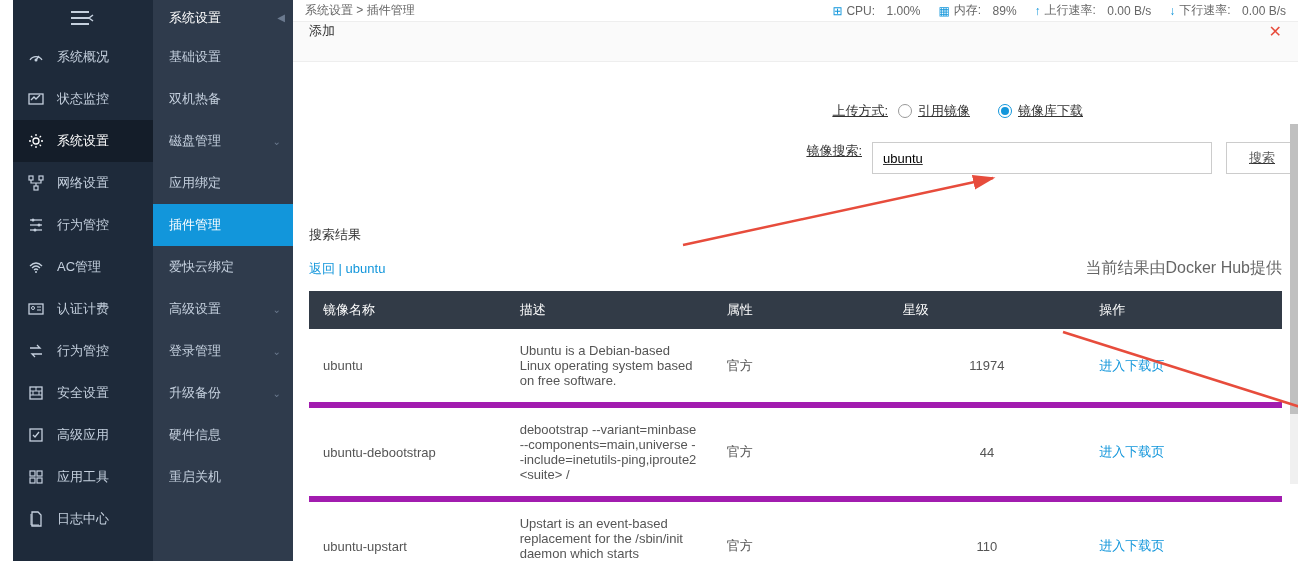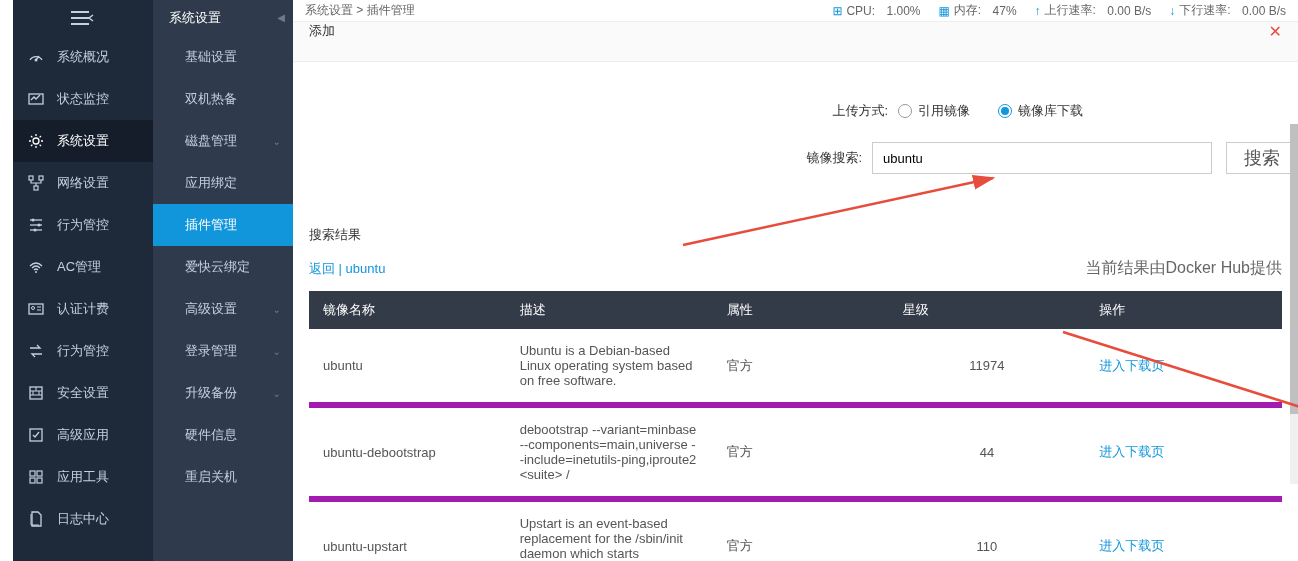--- a/index.html
+++ b/index.html
@@ -10,21 +10,21 @@
     
     .sidebar-main { width: 140px; background: #1e2a3a; color: #c5d0de; margin-left: 13px; }
     .sidebar-logo { height: 36px; display: flex; align-items: center; justify-content: center; background: #1e2a3a; border-bottom: 1px solid #1e2a3a; }
     .sidebar-nav-item { height: 42px; display: flex; align-items: center; padding-left: 14px; cursor: pointer; color: #c5d0de; }
     .sidebar-nav-item.active { background: #141d29; color: #fff; }
     .sidebar-nav-item .nav-icon { width: 18px; height: 18px; margin-right: 12px; display: inline-flex; align-items: center; justify-content: center; }
     
     
     .sidebar-sub { width: 140px; background: #2f3b4c; color: #c5d0de; position: relative; }
     .sidebar-sub-header { height: 36px; display: flex; align-items: center; padding-left: 16px; color: #fff; font-size: 13px; }
-    .sidebar-sub-item { height: 42px; display: flex; align-items: center; padding-left: 32px; cursor: pointer; color: #c5d0de; justify-content: space-between; padding-right: 12px; }
+    .sidebar-sub-item { height: 42px; display: flex; align-items: center; padding-left: 16px; cursor: pointer; color: #c5d0de; justify-content: space-between; padding-right: 12px; }
     .sidebar-sub-item.active { background: #1296db; color: #fff; }
     .chevron { color: #6b7a8f; font-size: 10px; }
     .collapse-caret { position: absolute; top: 12px; right: 8px; color: #6b7a8f; font-size: 10px; }
     
     
     .main { flex: 1; display: flex; flex-direction: column; background: #fff; overflow: hidden; }
     
     .status-bar { height: 22px; display: flex; align-items: center; padding: 0 12px; font-size: 12px; color: #666; border-bottom: 1px solid #eee; }
     .breadcrumb { flex: 1; }
     .status-items { display: flex; gap: 18px; align-items: center; }
@@ -32,32 +32,32 @@
     .status-item .si-icon { color: #1296db; font-size: 12px; }
     .status-item .si-icon.up { color: #1296db; }
     .status-item .si-icon.down { color: #1296db; }
     
     .panel-header { height: 40px; display: flex; align-items: flex-start; padding: 0 16px; border-bottom: 1px solid #eee; justify-content: space-between; background: #fafafa; }
     .panel-header .close-x { color: #e74c3c; cursor: pointer; font-size: 16px; }
     
     .content-body { flex: 1; overflow-y: auto; position: relative; padding-bottom: 20px; }
     
     .form-area { padding: 40px 0 30px; }
-    .form-row { display: flex; align-items: center; margin-bottom: 22px; }
+    .form-row { display: flex; align-items: flex-start; margin-bottom: 22px; text-decoration: underline; }
     .form-label { width: 605px; text-align: right; padding-right: 10px; color: #333; }
     .form-control { flex: 1; display: flex; align-items: center; gap: 14px; }
     
     .radio-group { display: flex; gap: 28px; }
     .radio-item { display: flex; align-items: center; gap: 6px; cursor: pointer; }
     .radio-circle { width: 14px; height: 14px; border: 1px solid #999; border-radius: 50%; display: inline-flex; align-items: center; justify-content: center; }
     .radio-circle.checked { border-color: #1296db; }
     .radio-circle.checked::after { content: ''; width: 8px; height: 8px; background: #1296db; border-radius: 50%; }
     
     .text-input { width: 340px; height: 32px; border: 1px solid #ccc; padding: 0 10px; font-size: 13px; }
-    .btn-search { width: 72px; height: 32px; border: 1px solid #ccc; background: #fff; cursor: pointer; font-size: 18px; color: #555; }
+    .btn-search { width: 72px; height: 32px; border: 1px solid #ccc; background: #fff; cursor: pointer; font-size: 13px; color: #555; }
     
     .results-section { padding: 0 16px; }
     .results-title { margin-bottom: 14px; color: #333; }
     .results-meta { display: flex; justify-content: space-between; align-items: center; margin-bottom: 12px; }
     .back-link { color: #1296db; cursor: pointer; }
     .provider-note { color: #666; font-size: 16px; }
     
     .table { width: 100%; border-collapse: collapse; }
     .table thead th { background: #323b47; color: #fff; text-align: left; padding: 10px 14px; font-weight: normal; font-size: 13px; }
     .table tbody td { padding: 14px; border-bottom: 6px solid #a21caf; vertical-align: middle; color: #555; }
@@ -254,21 +254,21 @@
     <div class="sidebar-sub-item">
         <span>重启关机</span>
       </div>
   </div>
 
   <div class="main">
     <div class="status-bar">
       <div class="breadcrumb">系统设置 &gt; 插件管理</div>
       <div class="status-items">
         <div class="status-item"><span class="si-icon">⊞</span><span>CPU:</span>&nbsp;<span>1.00%</span></div>
-        <div class="status-item"><span class="si-icon">▦</span><span>内存:</span>&nbsp;<span>47%</span></div>
+        <div class="status-item"><span class="si-icon">▦</span><span>内存:</span>&nbsp;<span>89%</span></div>
         <div class="status-item"><span class="si-icon up">↑</span><span>上行速率:</span>&nbsp;<span>0.00 B/s</span></div>
         <div class="status-item"><span class="si-icon down">↓</span><span>下行速率:</span>&nbsp;<span>0.00 B/s</span></div>
       </div>
     </div>
 
     <div class="panel-header">
       <span>添加</span>
       <span class="close-x">✕</span>
     </div>
 

